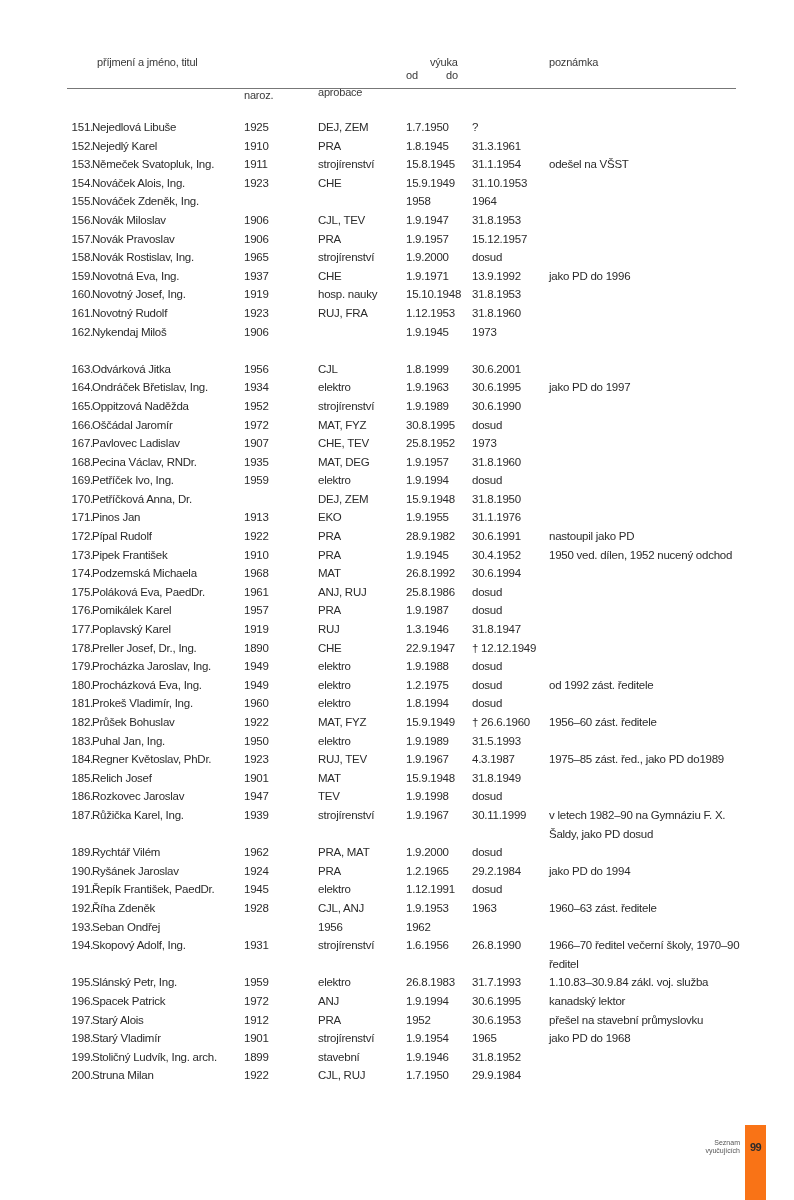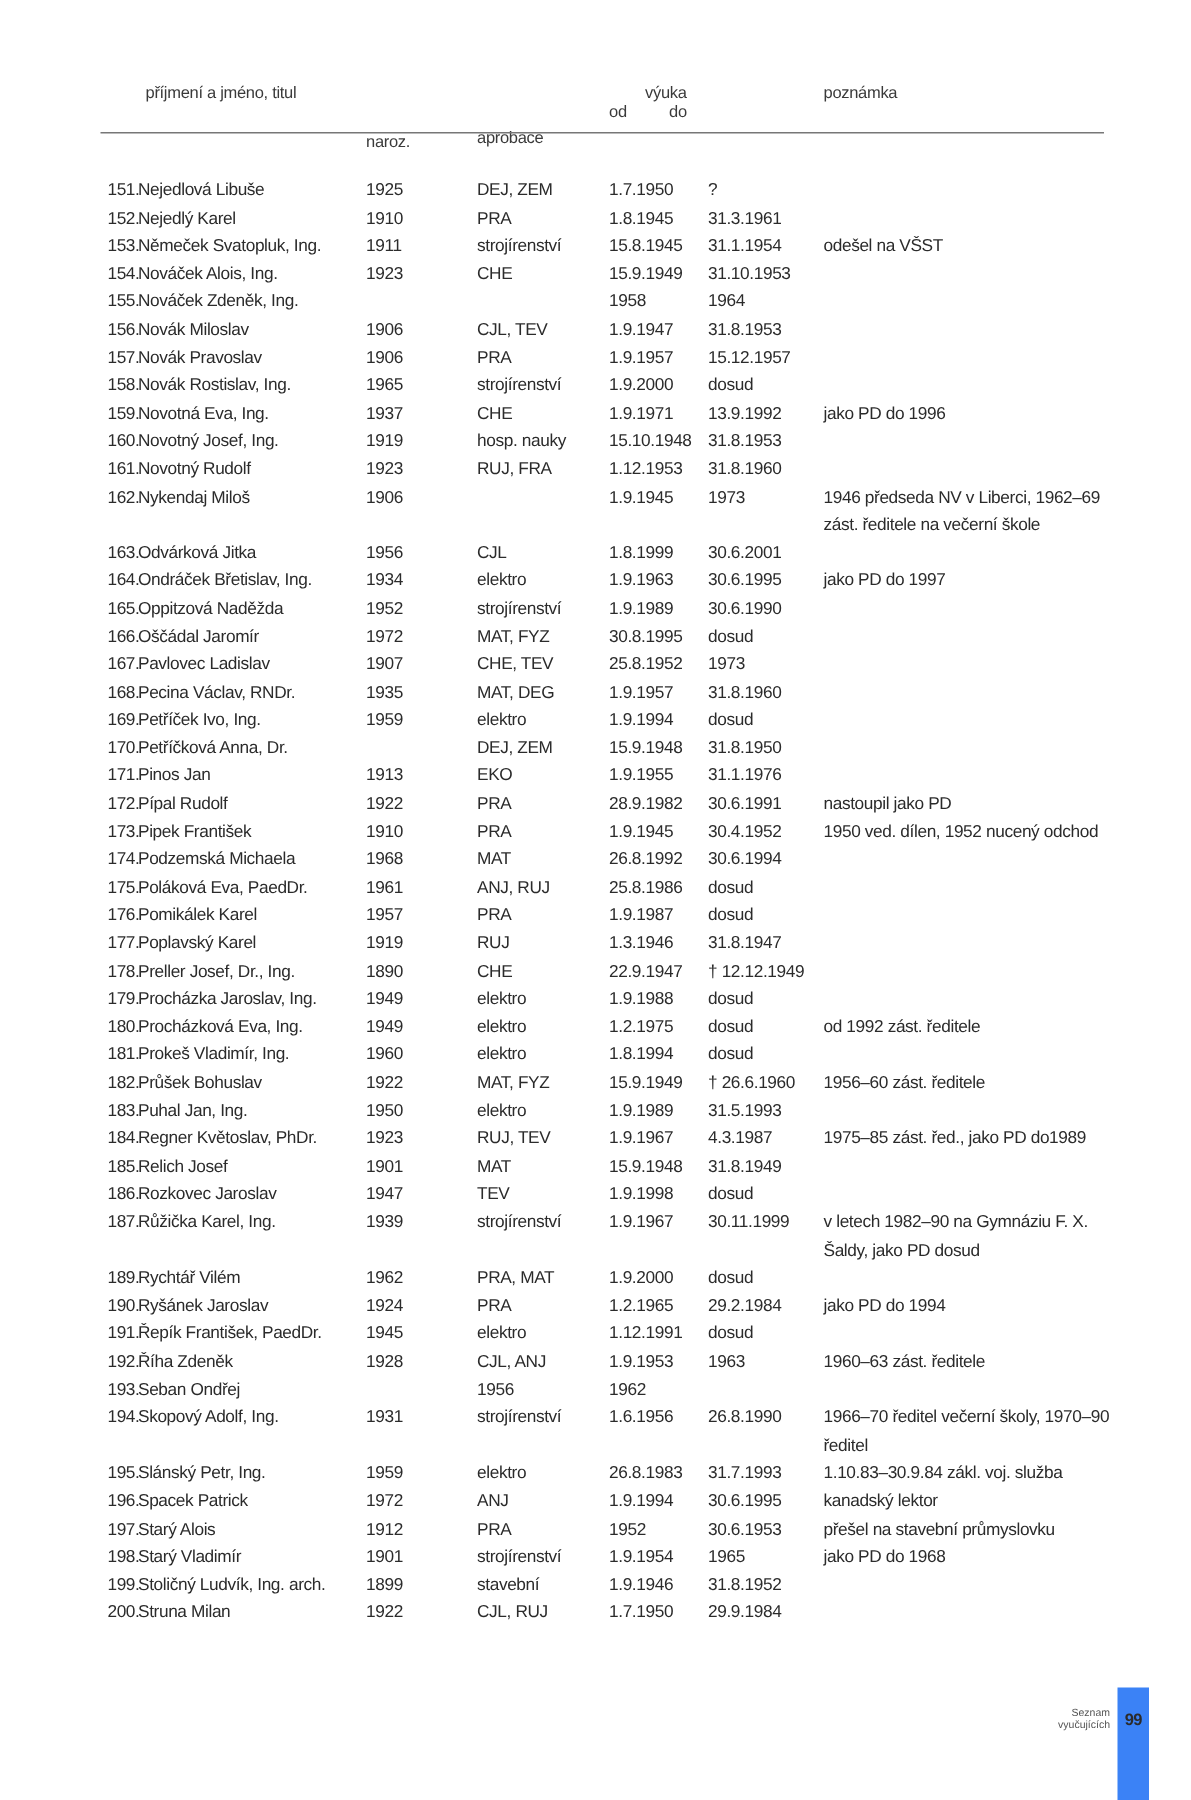--- a/index.html
+++ b/index.html
@@ -150,21 +150,20 @@
         <span class="cell c-to">31.8.1960</span>
         <span class="cell c-note"></span>
       </div>
       <div class="row tall">
         <span class="cell c-num">162.</span>
         <span class="cell c-name">Nykendaj Miloš</span>
         <span class="cell c-born">1906</span>
         <span class="cell c-aprob"></span>
         <span class="cell c-from">1.9.1945</span>
         <span class="cell c-to">1973</span>
-        <span class="cell c-note">1946 předseda NV v Liberci, 1962–69 zást. ředitele na večerní škole</span>
       </div>
       <div class="row">
         <span class="cell c-num">163.</span>
         <span class="cell c-name">Odvárková Jitka</span>
         <span class="cell c-born">1956</span>
         <span class="cell c-aprob">CJL</span>
         <span class="cell c-from">1.8.1999</span>
         <span class="cell c-to">30.6.2001</span>
         <span class="cell c-note"></span>
       </div>
@@ -490,16 +489,16 @@
         <span class="cell c-aprob">CJL, RUJ</span>
         <span class="cell c-from">1.7.1950</span>
         <span class="cell c-to">29.9.1984</span>
       </div>
     </div>
 
   <div class="section-label">
     <div>Seznam</div>
     <div>vyučujících</div>
   </div>
-  <div class="tab" id="tab" style="background: #3b82f6;">
+  <div class="tab" id="tab" style="background: #f97316;">
     <div class="tab-num">99</div>
   </div>
 </div>
 
 </body></html>

